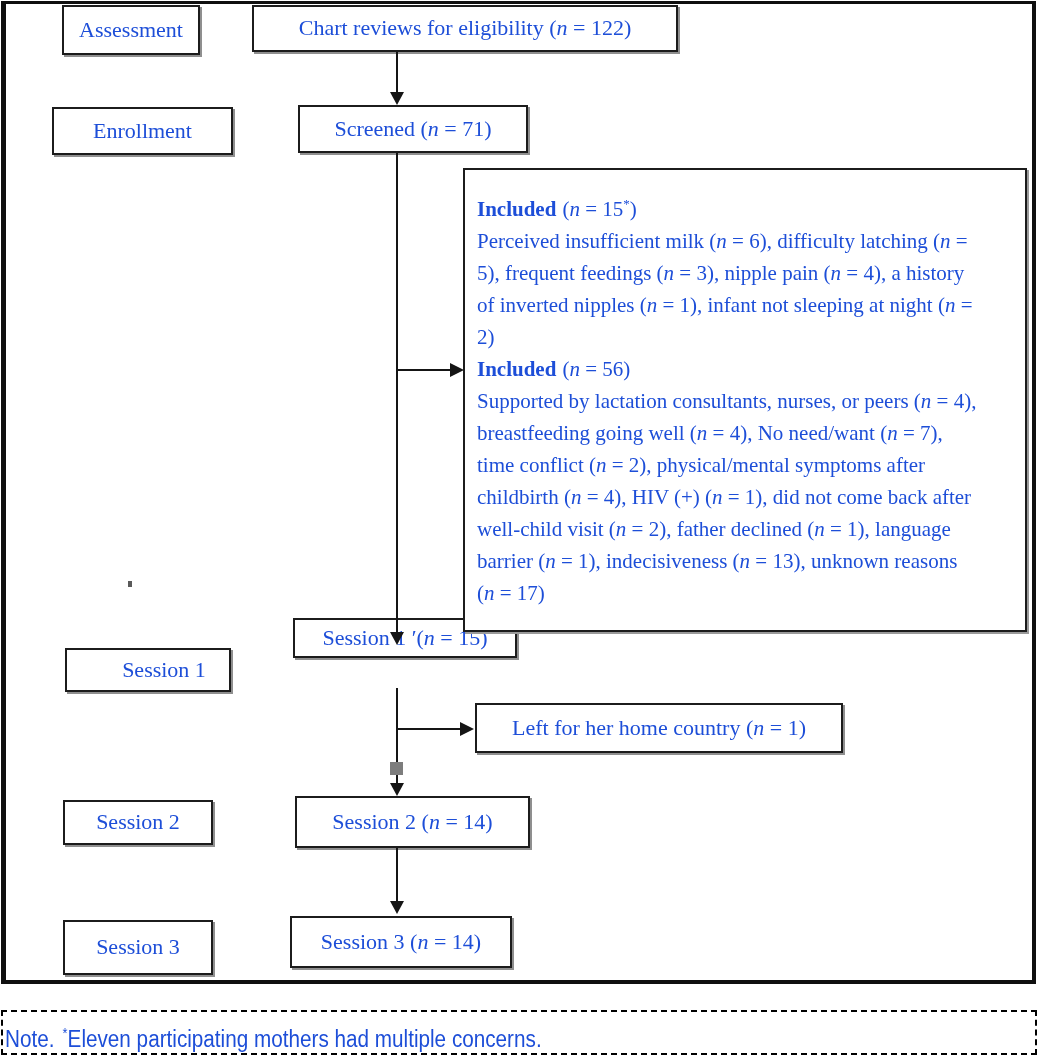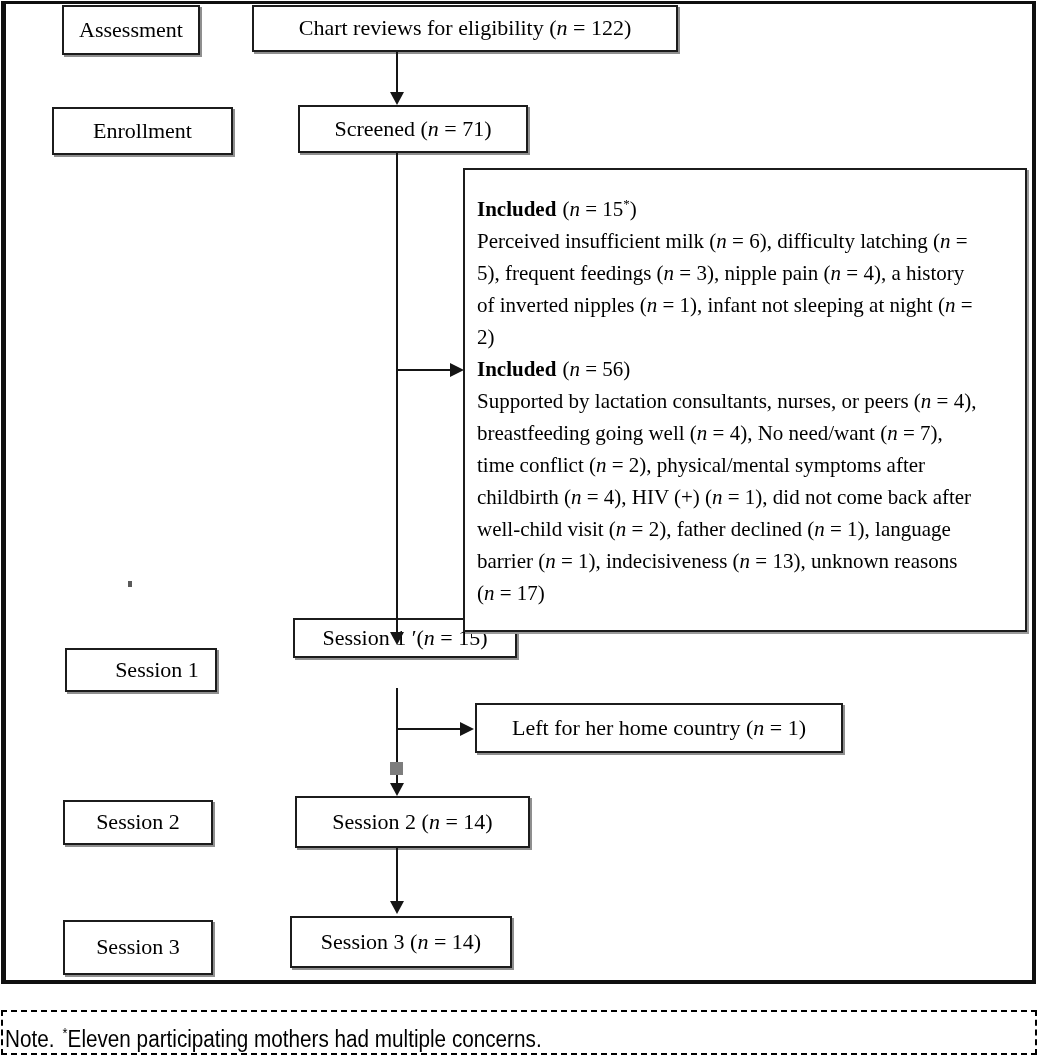--- a/index.html
+++ b/index.html
@@ -2,21 +2,21 @@
 <html><head>
 <meta charset="utf-8">
 <style>
   html, body { margin: 0; padding: 0; background: #ffffff; }
   .canvas {
     position: relative;
     width: 1040px;
     height: 1060px;
     background: #ffffff;
     font-family: "Liberation Serif", serif;
-    color: #000000;
+    color: #1d4ed8;
     overflow: hidden;
   }
   .main-frame {
     position: absolute;
     left: 1px; top: 1px;
     width: 1035px; height: 983px;
     border-style: solid;
     border-color: #0f0f0f;
     border-width: 3px 4px 4px 5px;
     box-sizing: border-box;
@@ -106,21 +106,21 @@
 <div class="canvas">
 
   <div class="main-frame"></div>
 
   <div class="box" style="left:62px; top:5px; width:138px; height:50px;">
     <span>Assessment</span>
   </div>
   <div class="box" style="left:52px; top:107px; width:181px; height:48px;">
     <span>Enrollment</span>
   </div>
-  <div class="box" style="left:65px; top:648px; width:152px; height:44px;padding-left:32px;">
+  <div class="box" style="left:65px; top:648px; width:166px; height:44px;padding-left:32px;">
     <span>Session 1</span>
   </div>
   <div class="box" style="left:63px; top:800px; width:150px; height:45px;text-align:center;">
     <span>Session 2</span>
   </div>
   <div class="box" style="left:63px; top:920px; width:150px; height:55px;">
     <span>Session 3</span>
   </div>
 
   <div class="box" style="left:252px; top:5px; width:426px; height:47px;">

